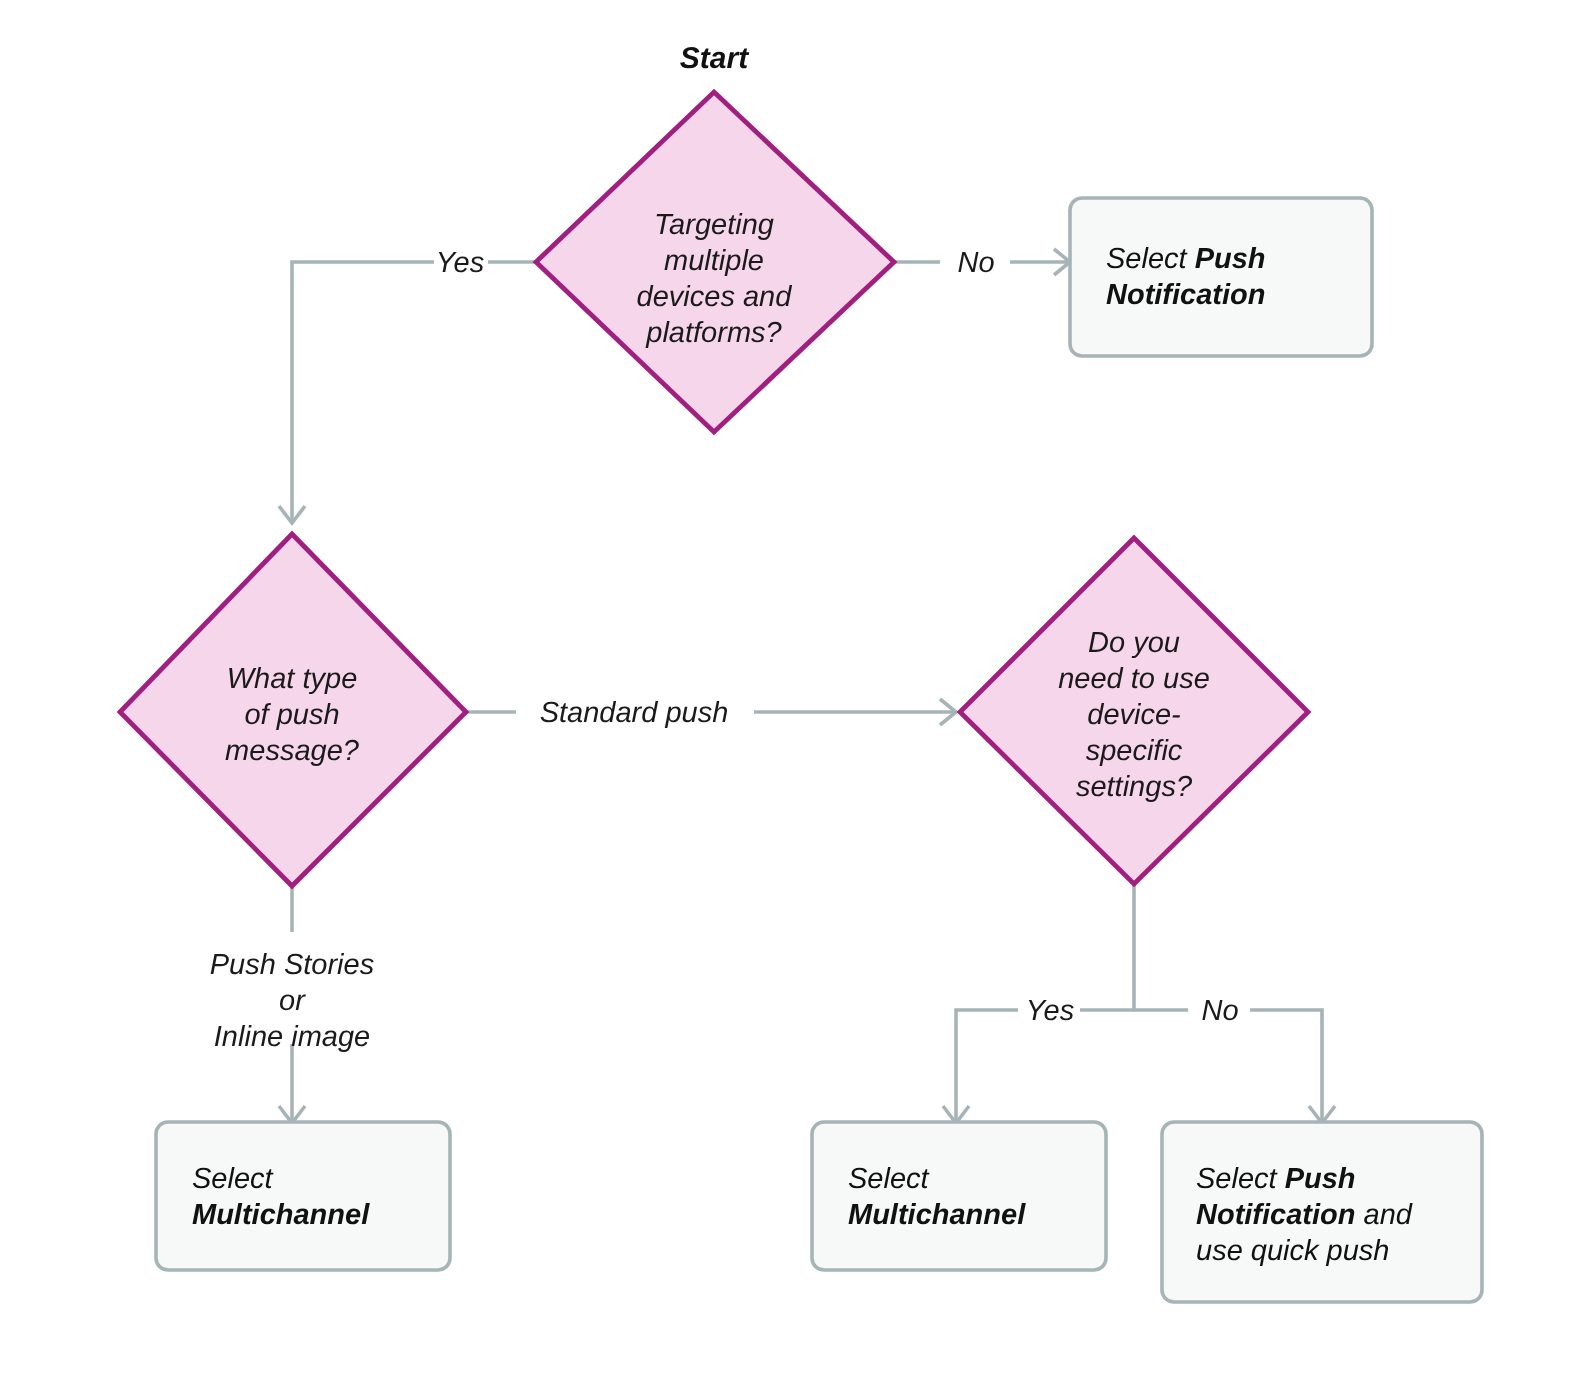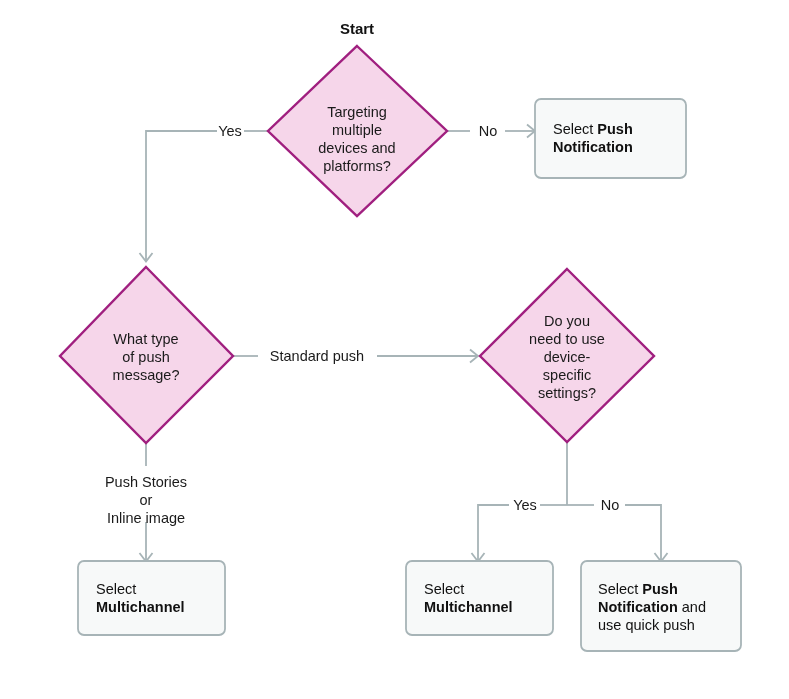--- a/index.html
+++ b/index.html
@@ -11,20 +11,21 @@
     width: 789px;
     height: 699px;
     font-family: "Liberation Sans", sans-serif;
     overflow: hidden;
   }
   #flow-root {
     position: relative;
     width: 789px;
     height: 699px;
     background: #ffffff;
+    font-style: italic;
   }
   svg#flow-canvas {
     position: absolute;
     top: 0;
     left: 0;
     width: 789px;
     height: 699px;
   }
   .node-text {
     font-family: "Liberation Sans", sans-serif;

